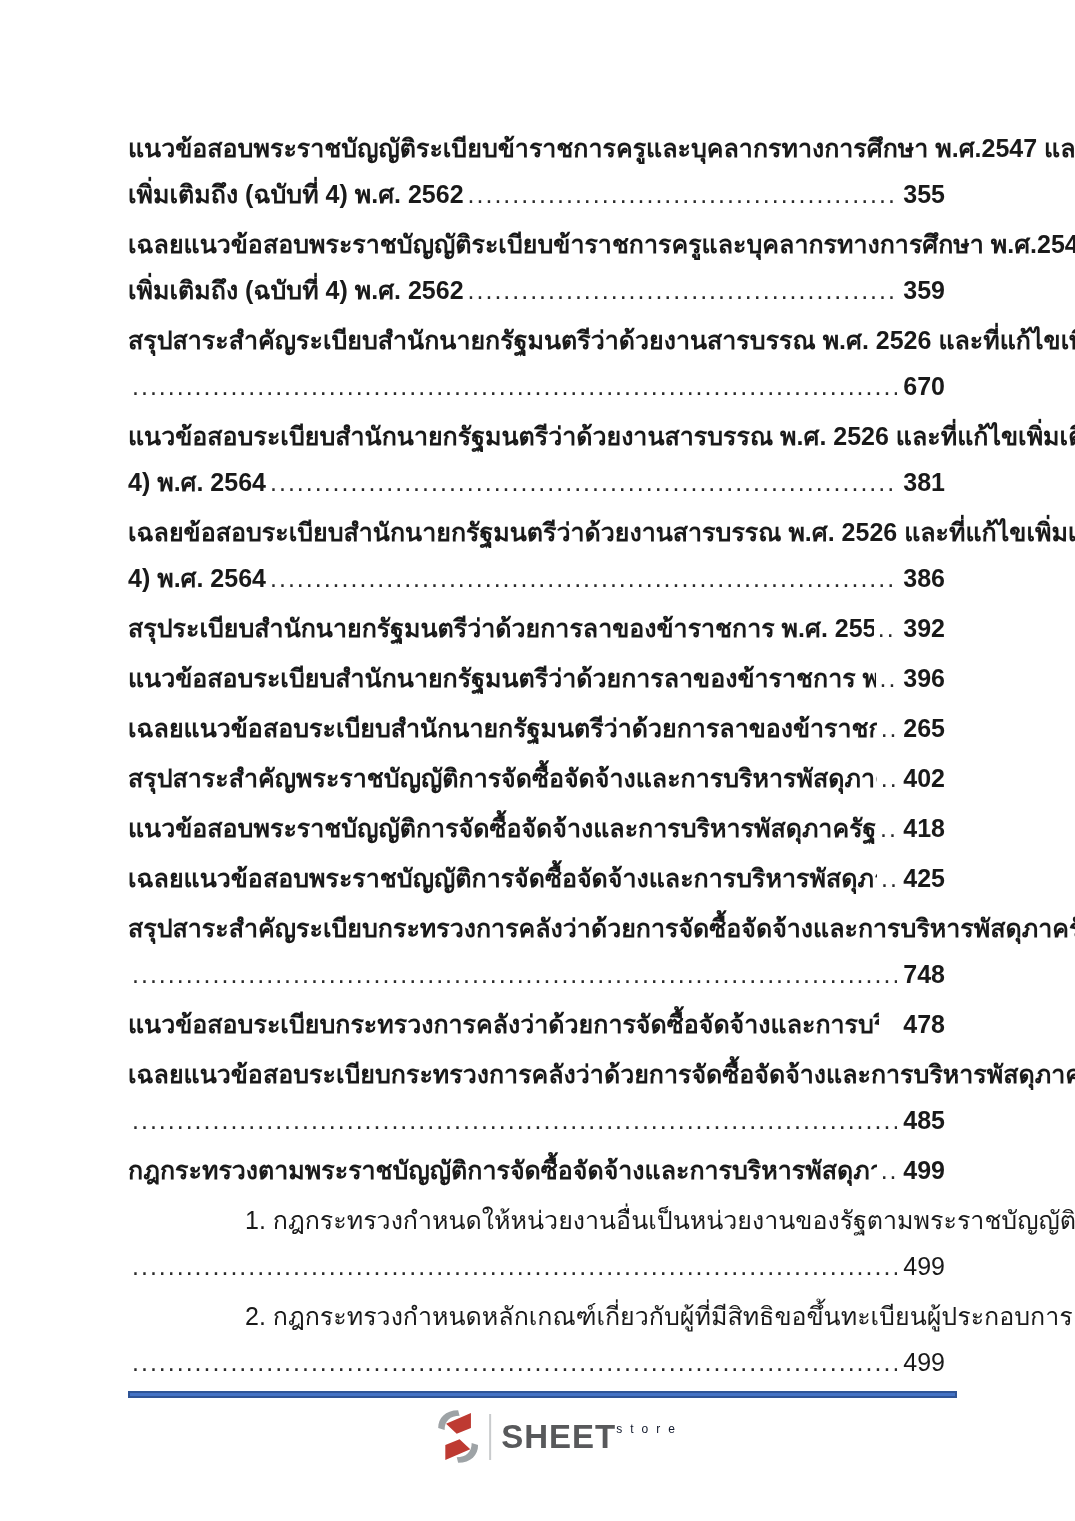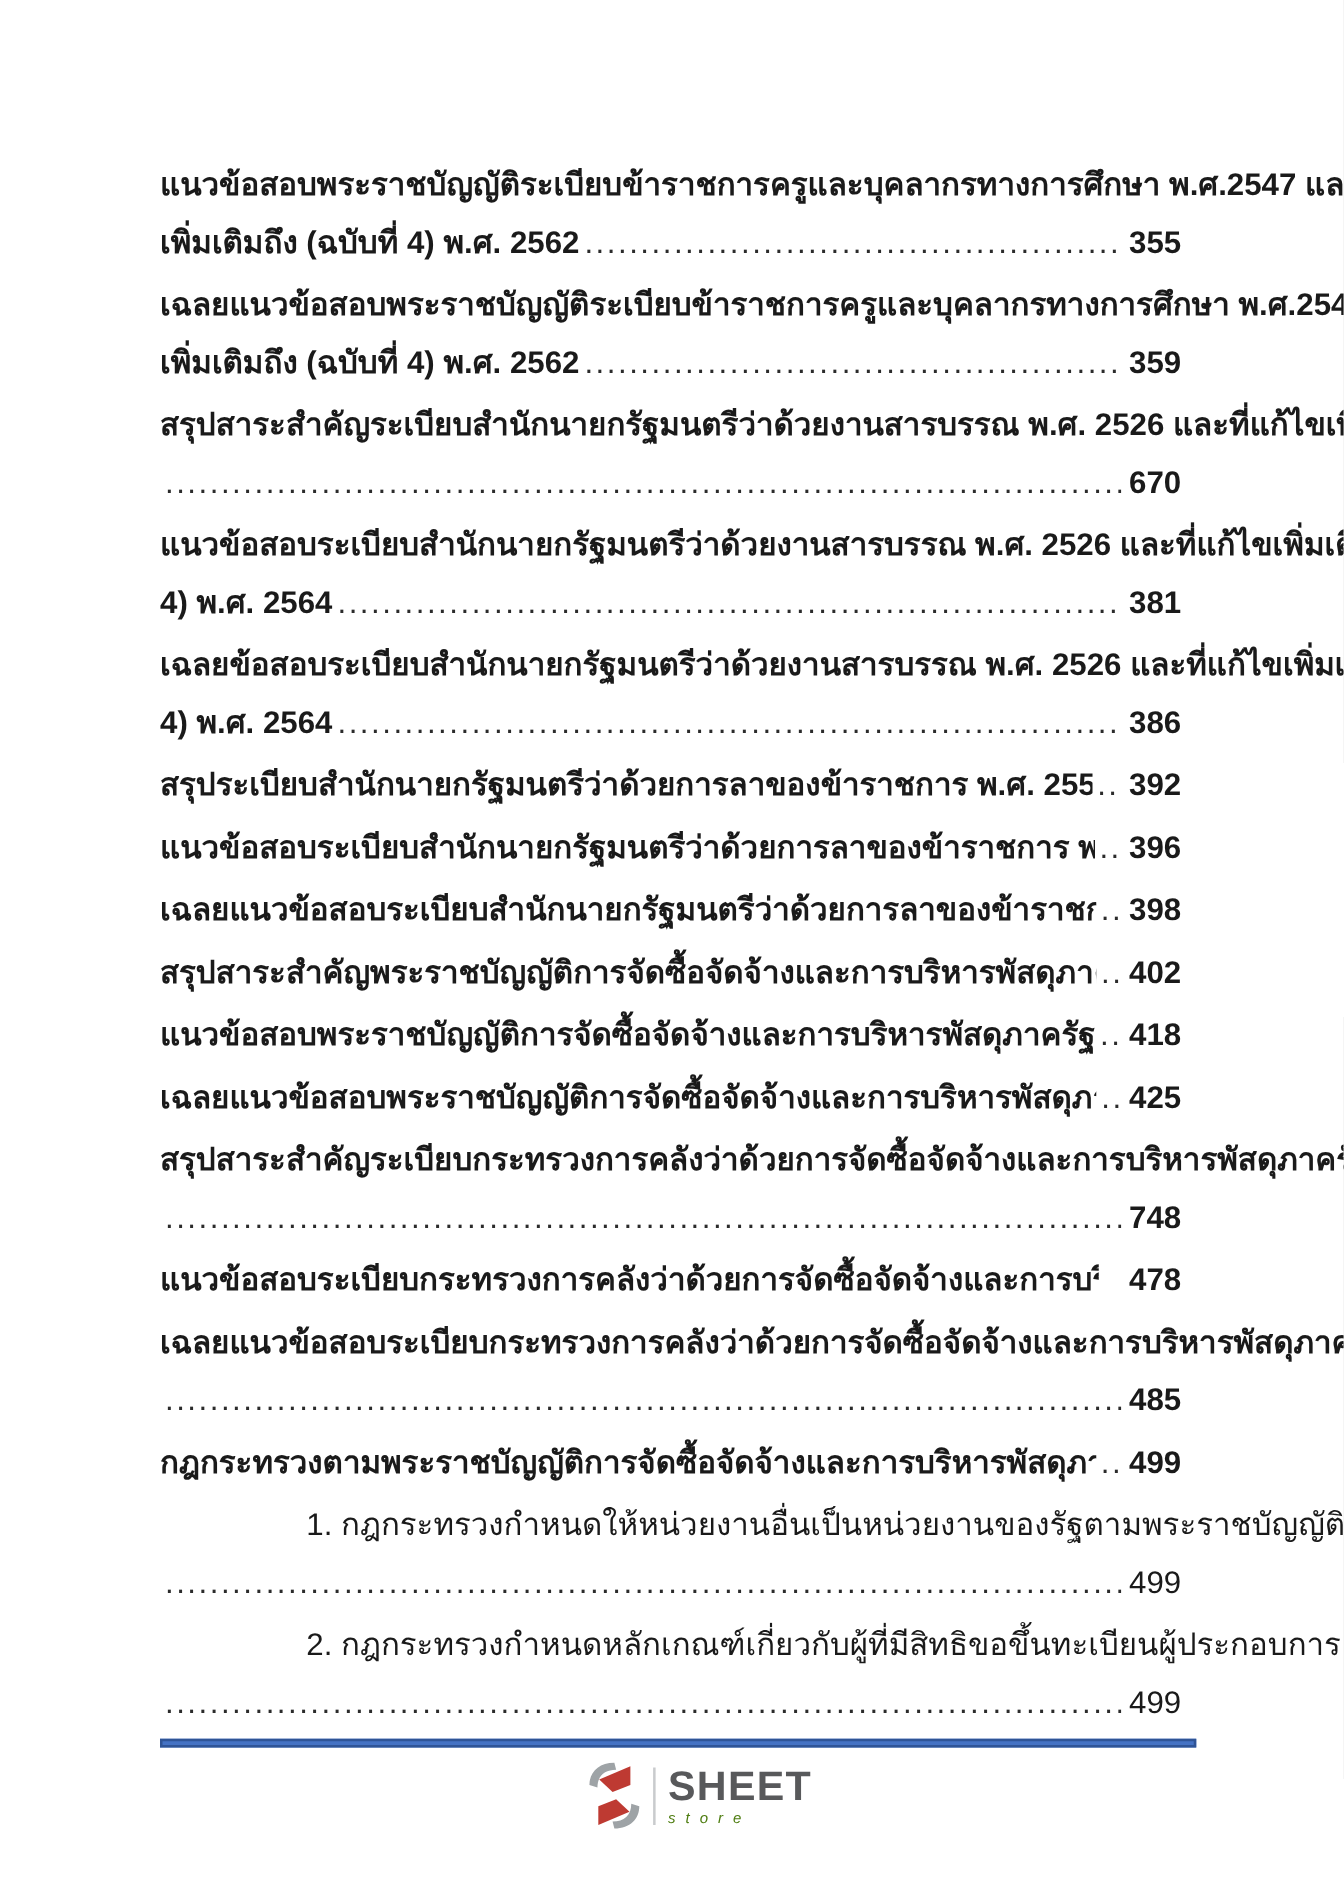--- a/index.html
+++ b/index.html
@@ -68,35 +68,34 @@
     display: flex;
     align-items: center;
   }
   .logo .mark { display: block; }
   .logo .vdiv {
     width: 2px;
     height: 46px;
     background: #c9cbcd;
     margin: 0 10px 0 8px;
   }
-  .brandcol { display: flex; flex-direction: column; justify-content: center; }
+  .brandcol { display: flex; flex-direction: row; justify-content: center; }
   .brand {
     font-size: 33px;
     font-weight: 700;
     letter-spacing: 1px;
     color: #58595B;
     line-height: 1.0;
   }
   .brandsub {
     font-size: 12px;
     letter-spacing: 8px;
-    color: #4d7c0f;
+    color: #0f172a;
     line-height: 1.2;
     margin-top: 2px;
-    font-style: italic;
   }
 </style>
 </head>
 <body>
 
 <div class="page">
 
   <div class="toc">
       <div class="entry">
         <div class="eline first"><span class="txt">แนวข้อสอบพระราชบัญญัติระเบียบข้าราชการครูและบุคลากรทางการศึกษา พ.ศ.2547 และที่แก้ไข</span></div>
@@ -148,21 +147,21 @@
         <div class="eline first lastline">
           <span class="txt">แนวข้อสอบระเบียบสำนักนายกรัฐมนตรีว่าด้วยการลาของข้าราชการ พ.ศ. 2555</span>
           <span class="leader">............................................................................................................................................................................................................................................................................................................</span>
           <span class="pg">396</span>
         </div>
       </div>
       <div class="entry">
         <div class="eline first lastline">
           <span class="txt">เฉลยแนวข้อสอบระเบียบสำนักนายกรัฐมนตรีว่าด้วยการลาของข้าราชการ พ.ศ. 2555</span>
           <span class="leader">............................................................................................................................................................................................................................................................................................................</span>
-          <span class="pg">398</span>
+          <span class="pg">265</span>
         </div>
       </div>
       <div class="entry">
         <div class="eline first lastline">
           <span class="txt">สรุปสาระสำคัญพระราชบัญญัติการจัดซื้อจัดจ้างและการบริหารพัสดุภาครัฐ พ.ศ. 2560</span>
           <span class="leader">............................................................................................................................................................................................................................................................................................................</span>
           <span class="pg">402</span>
         </div>
       </div>
       <div class="entry">

